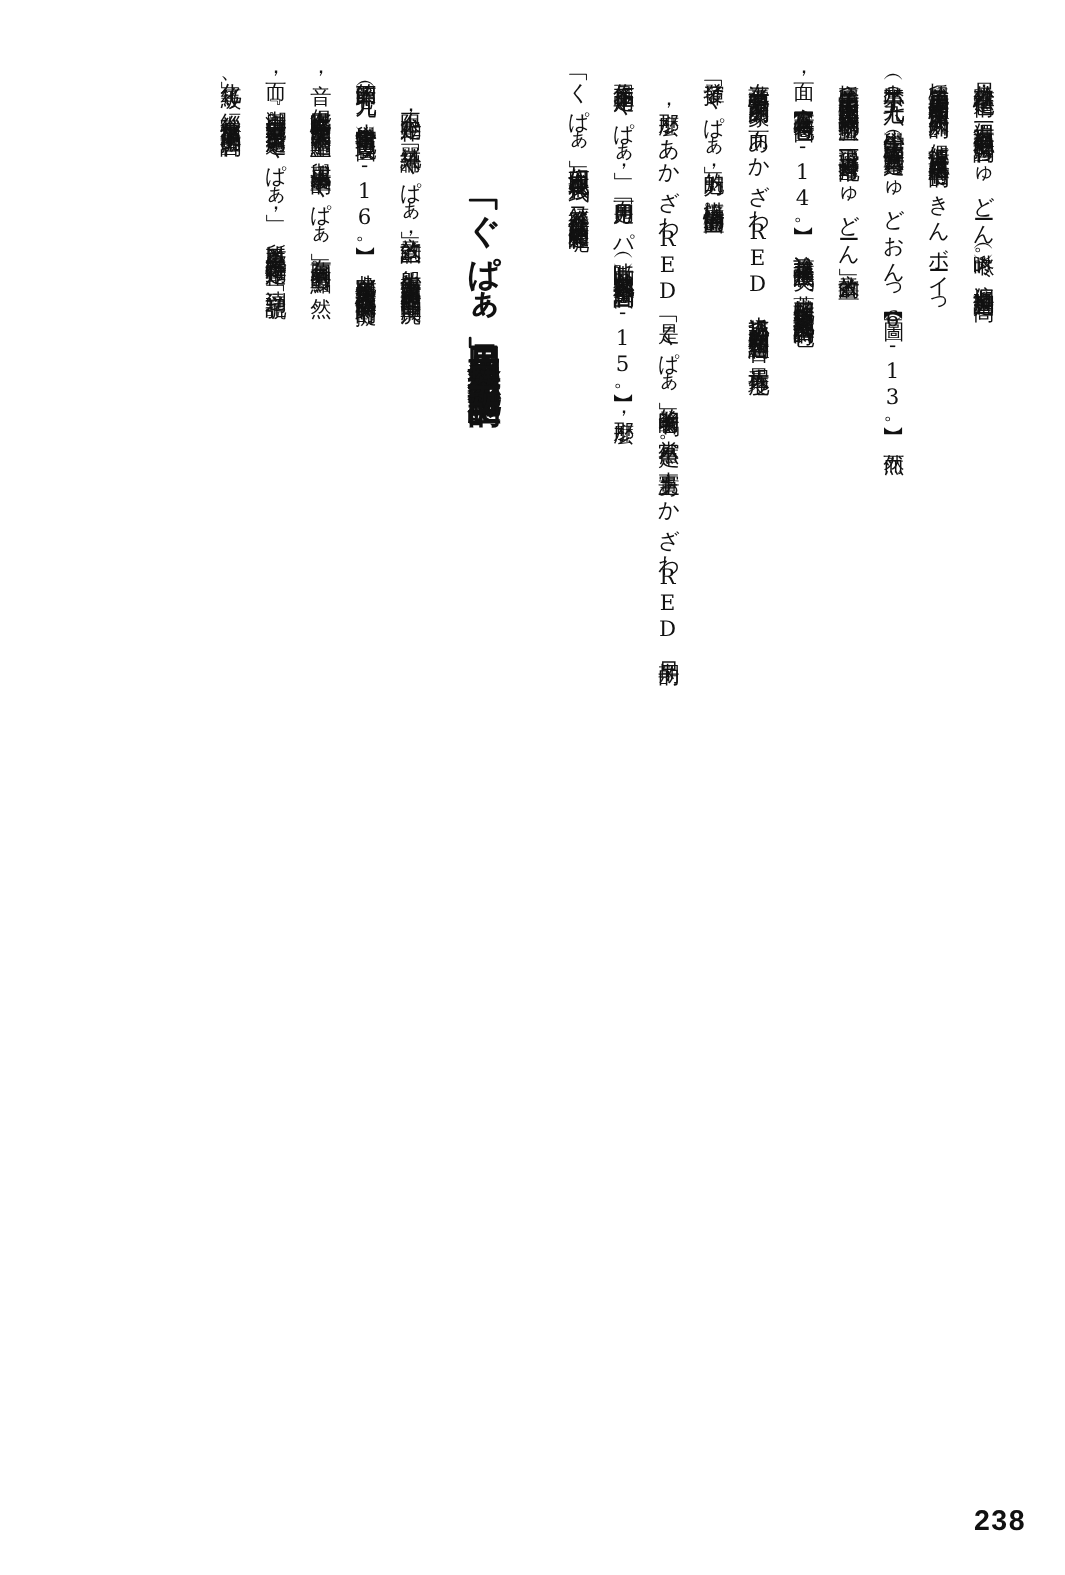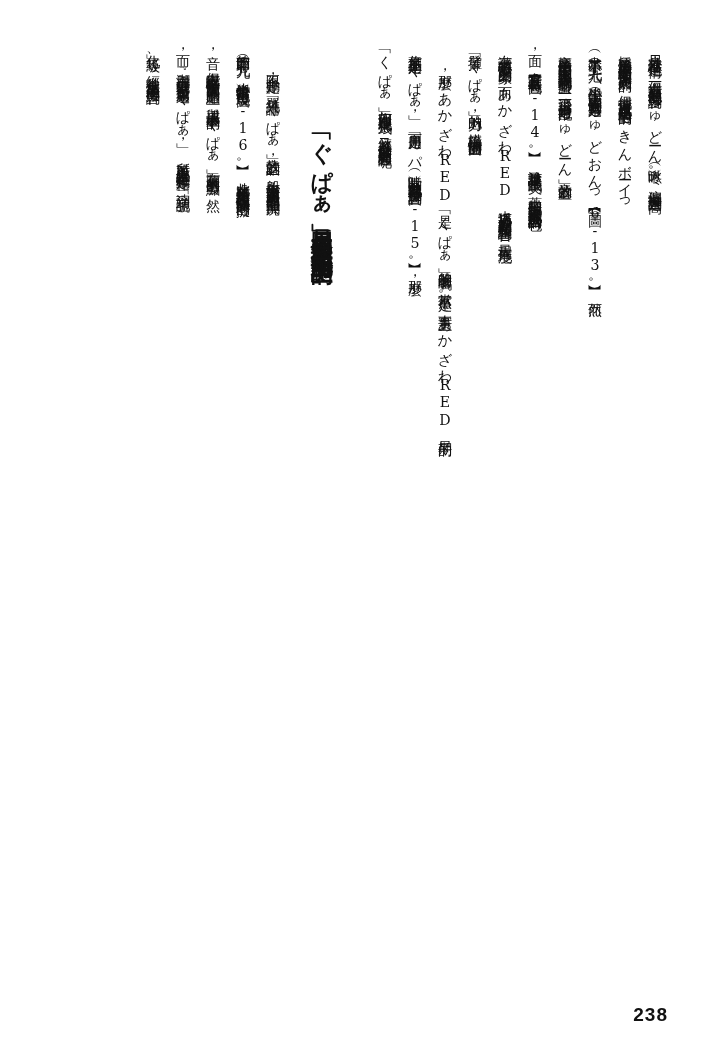--- a/index.html
+++ b/index.html
@@ -55,21 +55,21 @@
     font-weight: bold;
     line-height: 34px;
     letter-spacing: 2px;
     padding-top: 82px;
   }
   .gap-m { width: 18px; }
   .gap-l { width: 30px; }
 
   .pageno {
     position: absolute;
-    right: 42px;
+    right: 26px;
     bottom: 24px;
     font-family: "Liberation Sans", sans-serif;
     font-size: 19px;
     font-weight: bold;
     letter-spacing: 1px;
     color: #111;
     margin-left: 36px;
   }
 </style>
 </head>

